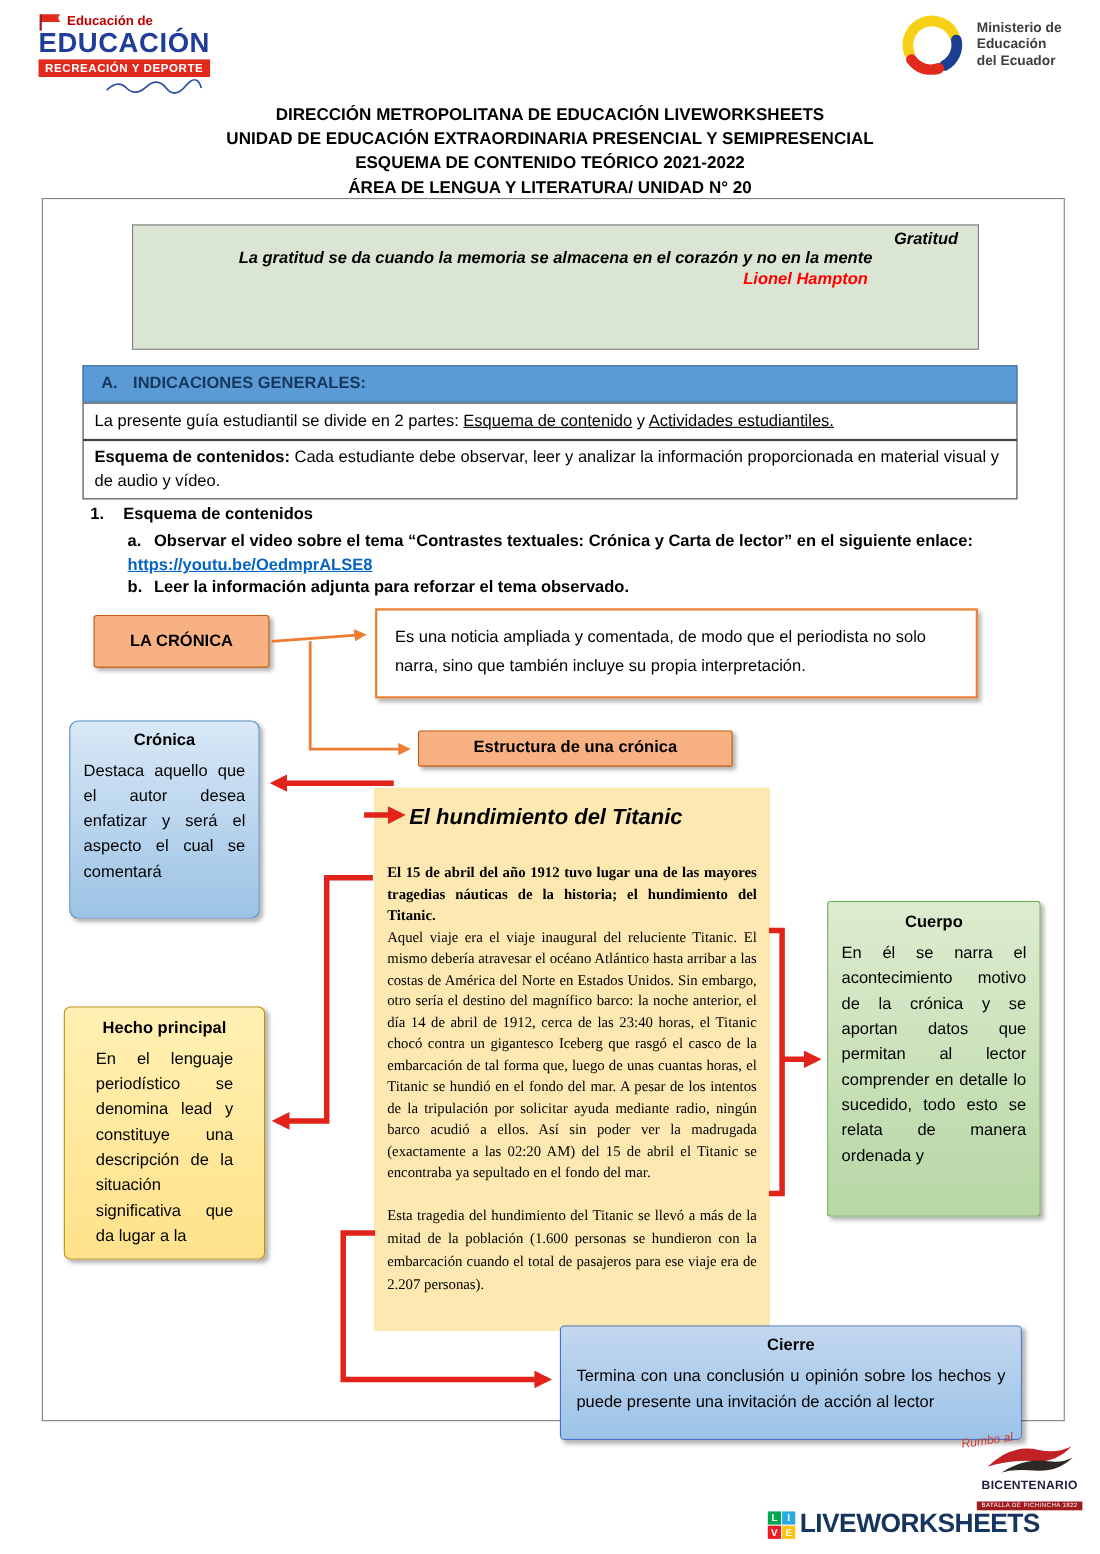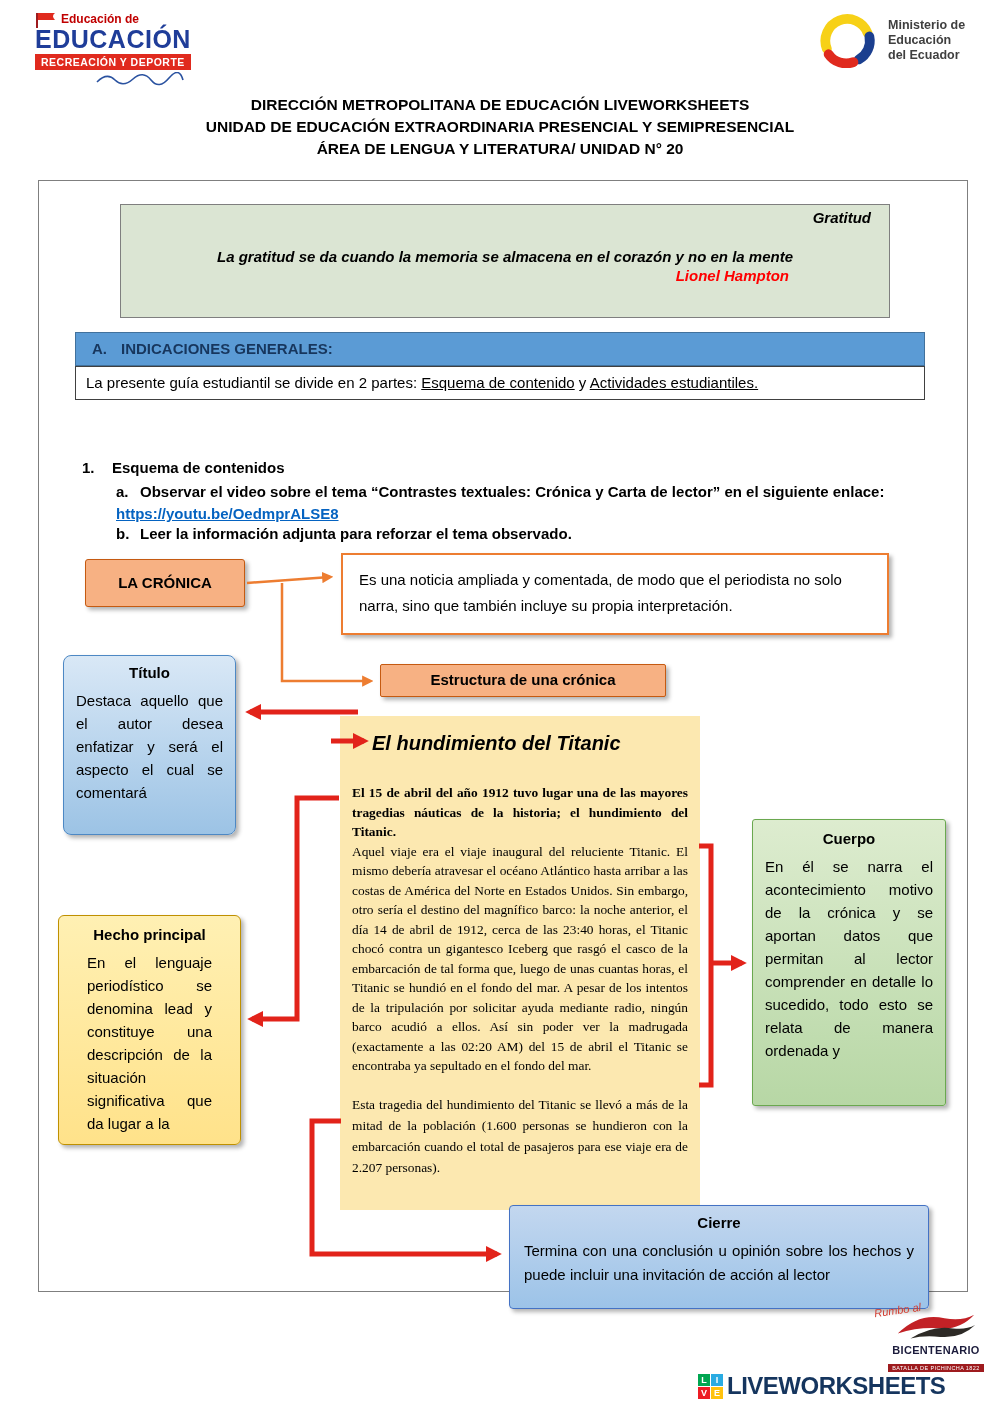--- a/index.html
+++ b/index.html
@@ -19,21 +19,21 @@
 
   
   .doc-title { position:absolute; left:0; top:94px; width:1000px; text-align:center; font-weight:bold; font-size:15.5px; line-height:22px; }
 
   
   .frame { position:absolute; left:38px; top:180px; width:930px; height:1112px; border:1px solid #7f7f7f; }
 
   
   .quote-box { position:absolute; left:120px; top:204px; width:770px; height:114px; background:#dbe5d3; border:1px solid #7f7f7f; padding:4px 12px; font-size:15px; }
   .quote-box .q-head { text-align:right; font-weight:bold; font-style:italic; padding-right:6px; }
-  .quote-box .q-text { text-align:center; font-weight:bold; font-style:italic; margin-top:22px; }
+  .quote-box .q-text { text-align:center; font-weight:bold; font-style:italic; }
   .quote-box .q-author { text-align:right; font-weight:bold; font-style:italic; color:#ff0000; padding-right:88px; margin-top:2px; }
 
   
   .section-bar { position:absolute; left:75px; top:332px; width:850px; height:34px; background:#5b9bd5; border:1px solid #41719c; color:#17365d; font-weight:bold; font-size:15px; line-height:32px; padding-left:16px; }
   .section-bar .sp { margin-left:14px; }
   .intro-box { position:absolute; left:75px; top:366px; width:850px; height:34px; background:#fff; border:1px solid #404040; font-size:15px; line-height:32px; padding-left:10px; }
   .intro-box .u { text-decoration:underline; }
   .esquema-box { position:absolute; left:75px; top:400px; width:850px; height:54px; background:#fff; border:1px solid #404040; font-size:15px; line-height:22px; padding:4px 10px; }
   .esquema-box .b { font-weight:bold; }
 
@@ -111,39 +111,43 @@
     <div class="txt">
       <div>Ministerio de</div>
       <div>Educación</div>
       <div>del Ecuador</div>
     </div>
   </div>
 
   <div class="doc-title">
     <div>DIRECCIÓN METROPOLITANA DE EDUCACIÓN LIVEWORKSHEETS</div>
     <div>UNIDAD DE EDUCACIÓN EXTRAORDINARIA PRESENCIAL Y SEMIPRESENCIAL</div>
+    <div>ESQUEMA DE CONTENIDO TEÓRICO 2021-2022</div>
     <div>ÁREA DE LENGUA Y LITERATURA/ UNIDAD N° 20</div>
   </div>
 
   <div class="frame"></div>
 
   <div class="quote-box">
     <div class="q-head">Gratitud</div>
     <div class="q-text">La gratitud se da cuando la memoria se almacena en el corazón y no en la mente</div>
     <div class="q-author">Lionel Hampton</div>
   </div>
 
   <div class="section-bar">
     <span>A.</span><span class="sp">INDICACIONES GENERALES:</span>
   </div>
 
   <div class="intro-box">
     <span>La presente guía estudiantil se divide en 2 partes: </span><span class="u">Esquema de contenido</span><span> y </span><span class="u">Actividades estudiantiles.</span>
   </div>
 
+  <div class="esquema-box">
+    <span class="b">Esquema de contenidos:</span><span> Cada estudiante debe observar, leer y analizar la información proporcionada en material visual y de audio y vídeo.</span>
+  </div>
 
   <div class="list-item1">
     <span class="num">1.</span><span>Esquema de contenidos</span>
   </div>
   <div class="list-itema">
     <span class="num">a.</span><span>Observar el video sobre el tema “Contrastes textuales: Crónica y Carta de lector” en el siguiente enlace: </span><a class="video-link">https://youtu.be/OedmprALSE8</a>
   </div>
   <div class="list-itemb">
     <span class="num">b.</span><span>Leer la información adjunta para reforzar el tema observado.</span>
   </div>
@@ -154,21 +158,21 @@
 
   <div class="def-box box-shadow">
     <span>Es una noticia ampliada y comentada, de modo que el periodista no solo narra, sino que también incluye su propia interpretación.</span>
   </div>
 
   <div class="estructura-box box-shadow">
     <span>Estructura de una crónica</span>
   </div>
 
   <div class="titulo-box box-shadow">
-    <h4>Título</h4>
+    <h4>Crónica</h4>
     <div class="side-body">Destaca aquello que el autor desea enfatizar y será el aspecto el cual se comentará</div>
   </div>
 
   <div class="article-box">
     <div class="a-title">El hundimiento del Titanic</div>
     <div class="a-intro">El 15 de abril del año 1912 tuvo lugar una de las mayores tragedias náuticas de la historia; el hundimiento del Titanic.</div>
     <div class="a-body">Aquel viaje era el viaje inaugural del reluciente Titanic. El mismo debería atravesar el océano Atlántico hasta arribar a las costas de América del Norte en Estados Unidos. Sin embargo, otro sería el destino del magnífico barco: la noche anterior, el día 14 de abril de 1912, cerca de las 23:40 horas, el Titanic chocó contra un gigantesco Iceberg que rasgó el casco de la embarcación de tal forma que, luego de unas cuantas horas, el Titanic se hundió en el fondo del mar. A pesar de los intentos de la tripulación por solicitar ayuda mediante radio, ningún barco acudió a ellos. Así sin poder ver la madrugada (exactamente a las 02:20 AM) del 15 de abril el Titanic se encontraba ya sepultado en el fondo del mar.</div>
     <div class="a-close">Esta tragedia del hundimiento del Titanic se llevó a más de la mitad de la población (1.600 personas se hundieron con la embarcación cuando el total de pasajeros para ese viaje era de 2.207 personas).</div>
   </div>
 
@@ -177,21 +181,21 @@
     <div class="side-body">En el lenguaje periodístico se denomina lead y constituye una descripción de la situación significativa que da lugar a la</div>
   </div>
 
   <div class="cuerpo-box box-shadow">
     <h4>Cuerpo</h4>
     <div class="side-body">En él se narra el acontecimiento motivo de la crónica y se aportan datos que permitan al lector comprender en detalle lo sucedido, todo esto se relata de manera ordenada y</div>
   </div>
 
   <div class="cierre-box box-shadow">
     <h4>Cierre</h4>
-    <div class="side-body">Termina con una conclusión u opinión sobre los hechos y puede incluir una invitación de acción al lector</div>
+    <div class="side-body">Termina con una conclusión u opinión sobre los hechos y puede presente una invitación de acción al lector</div>
   </div>
 
   <svg class="arrows" viewBox="0 0 1000 1413">
     <defs>
       <marker id="mr" viewBox="0 0 10 10" refX="7" refY="5" markerWidth="3.2" markerHeight="3.2" orient="auto">
           <path d="M0,0 L10,5 L0,10 z" fill="#e2231a"></path>
         </marker>
       <marker id="mo" viewBox="0 0 10 10" refX="7" refY="5" markerWidth="4.5" markerHeight="4.5" orient="auto">
           <path d="M0,0 L10,5 L0,10 z" fill="#ed7d31"></path>
         </marker>

